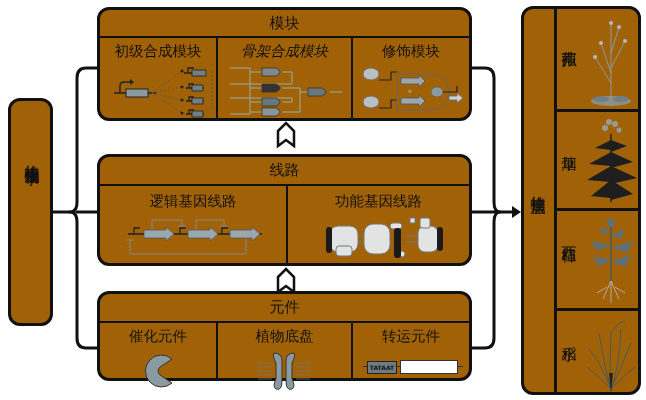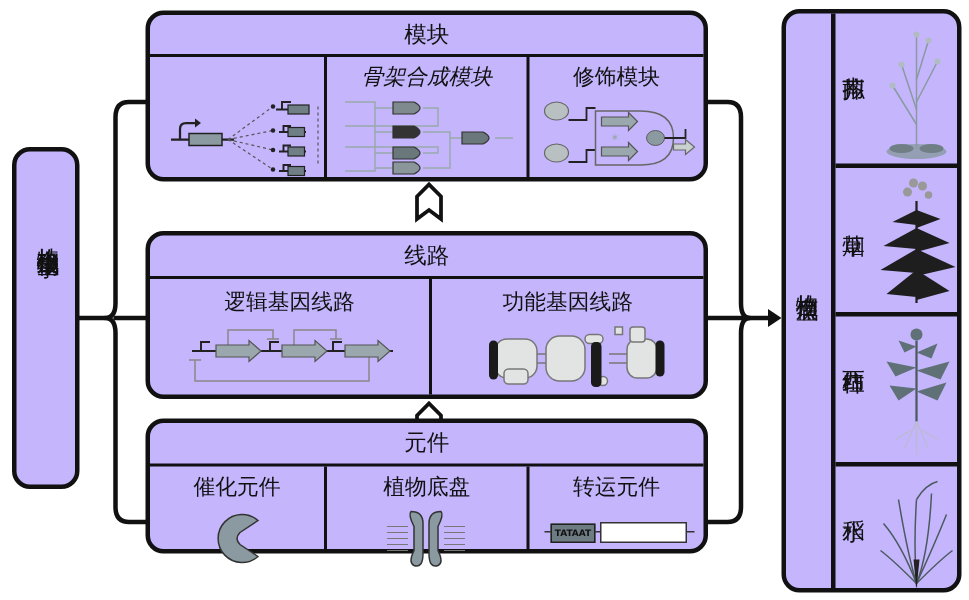--- a/index.html
+++ b/index.html
@@ -1,18 +1,18 @@
 <!DOCTYPE html>
 <html><head>
 <meta charset="utf-8">
 <style>
   html, body { margin:0; padding:0; background:#ffffff; }
   body { width:646px; height:400px; position:relative; overflow:hidden;
          font-family:"DejaVu Sans", sans-serif; color:#111; }
-  .box { position:absolute; border:3px solid #111; border-radius:12px; box-sizing:border-box; background:#c4b5fd; }
+  .box { position:absolute; border:3px solid #111; border-radius:12px; box-sizing:border-box; background:#a16207; }
   .vtext { position:absolute; writing-mode:vertical-rl; text-orientation:upright;
            font-size:15px; letter-spacing:1px; line-height:1; }
   .hdr { position:absolute; left:0; right:0; top:0; border-bottom:2.5px solid #111;
          text-align:center; font-size:15px; box-sizing:border-box; }
   .cell { position:absolute; box-sizing:border-box; text-align:center; }
   .cell-title { font-size:14.5px; position:absolute; left:0; right:0; text-align:center; }
   .vdiv { position:absolute; top:0; bottom:0; width:0; border-left:2.5px solid #111; }
   svg.lines { position:absolute; left:0; top:0; }
   .plant-cell { position:absolute; left:0; right:0; box-sizing:border-box; }
   .plant-label { position:absolute; writing-mode:vertical-rl; text-orientation:upright;
@@ -43,20 +43,21 @@
 <div class="box" style="left:8px; top:98px; width:45px; height:228px;">
   <div class="vtext" style="left:13px; top:52px;">植物合成生物学</div>
 </div>
 
 <div class="box" style="left:97px; top:7px; width:375px; height:114px;">
   <div class="hdr" style="height:28px; line-height:26px;">模块</div>
   <div class="vdiv" style="left:116px; top:28px;"></div>
   <div class="vdiv" style="left:251px; top:28px;"></div>
 
   <div class="cell" style="left:0; top:28px; width:116px; height:80px;">
+    <div class="cell-title" style="top:4px;">初级合成模块</div>
     <svg width="110" height="60" style="position:absolute; left:4px; top:24px;">
       <g stroke="#222" stroke-width="1.5" fill="none">
         <path d="M10 31 L52 31"></path>
         <path d="M16 31 L16 24 Q16 20 20 20 L26 20"></path>
       </g>
       <path d="M26 17 L30 20 L26 23 Z" fill="#222"></path>
       <rect x="22" y="27" width="22" height="8" fill="#8a9aa0" stroke="#222" stroke-width="1"></rect>
       <g stroke="#555" stroke-width="0.8" stroke-dasharray="2,2" fill="none">
         <path d="M48 31 L78 9"></path>
           <path d="M48 31 L78 25"></path>
@@ -178,21 +179,21 @@
       </g>
       <g fill="#1a1a1a">
         <rect x="6" y="13" width="6" height="26" rx="3"></rect>
         <rect x="74" y="14" width="7" height="30" rx="3"></rect>
         <rect x="117" y="13" width="6" height="24" rx="3"></rect>
       </g>
     </svg>
   </div>
 </div>
 
-<div class="box" style="left:97px; top:279px; width:375px; height:90px;">
+<div class="box" style="left:97px; top:291px; width:375px; height:90px;">
   <div class="hdr" style="height:29px; line-height:27px;">元件</div>
   <div class="vdiv" style="left:116px; top:29px;"></div>
   <div class="vdiv" style="left:251px; top:29px;"></div>
 
   <div class="cell" style="left:0; top:29px; width:116px; height:70px;">
     <div class="cell-title" style="top:4px;">催化元件</div>
     <svg width="40" height="40" style="position:absolute; left:38px; top:28px;">
       <path d="M34 8 A16 16 0 1 0 34 32 L22 24 Q18 20 22 16 Z" fill="#8a9aa0" stroke="#333" stroke-width="1"></path>
     </svg>
   </div>

